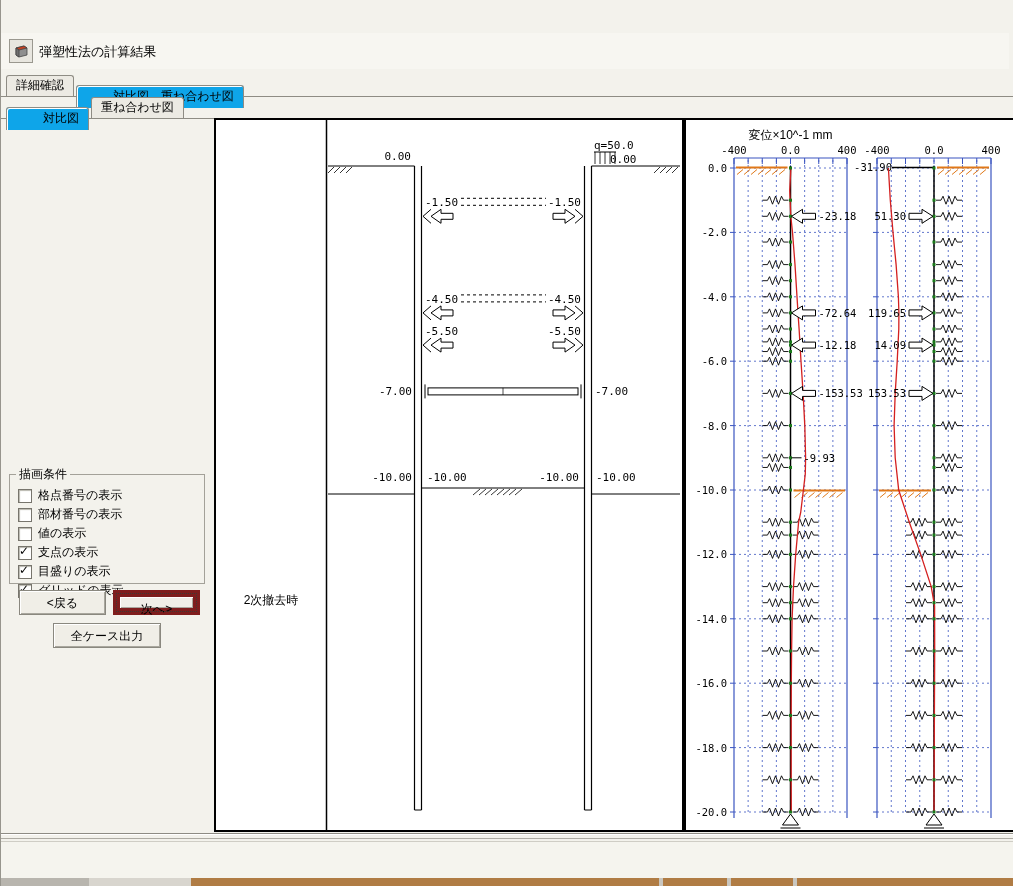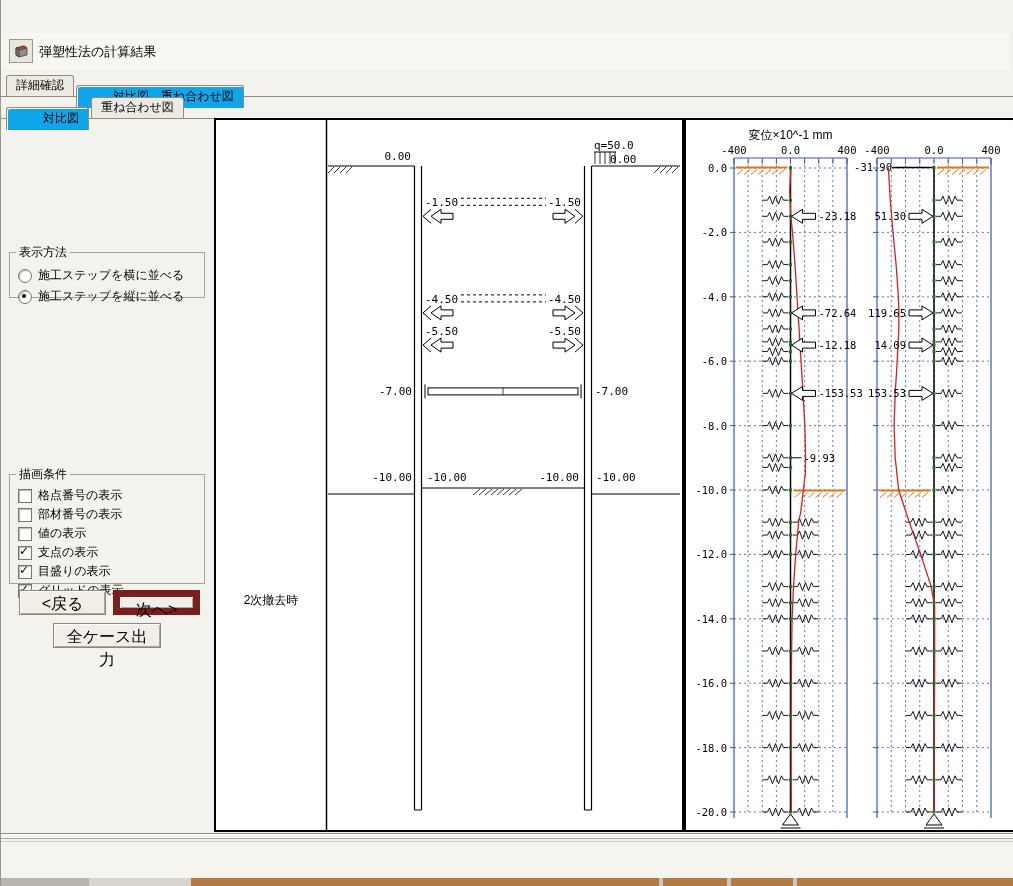--- a/index.html
+++ b/index.html
@@ -47,21 +47,21 @@
     box-shadow:inset 1px 1px 1px #b9b7ae;margin-right:6px;position:relative;flex:none;}
   .checkbox.on::after{content:"✓";position:absolute;left:0px;top:-3px;font-size:12px;font-weight:bold;}
   .steprow{position:absolute;left:8px;top:192px;width:200px;height:22px;}
   .steplabel{position:absolute;left:0;top:3px;}
   .spinner{position:absolute;left:160px;top:0;width:38px;height:21px;border:1px solid #77756d;
     background:#fff;box-shadow:inset 1px 1px 1px #b9b7ae;}
   .spinval{position:absolute;left:4px;top:2px;}
   .spinbtns{position:absolute;right:0;top:0;width:13px;height:19px;display:flex;flex-direction:column;}
   .spinbtn{flex:1;background:#eceae3;border:1px solid #8a887f;font-size:6px;line-height:8px;text-align:center;color:#333;}
   .btnrow-btn{position:absolute;height:25px;background:#f0eee7;border:1px solid #8a887f;
-    box-shadow:inset 1px 1px 0 #ffffff, inset -1px -1px 0 #a9a79e;text-align:center;line-height:23px;font-size:16px;}
+    box-shadow:inset 1px 1px 0 #ffffff, inset -1px -1px 0 #a9a79e;text-align:center;line-height:23px;font-size:12px;}
   .btnrow-btn.focused{border:7px solid #7f1d1d;outline:1px dotted #3b3a35;outline-offset:-4px;}
   
   .sepband{position:absolute;top:833px;left:0;right:0;height:8px;background:#f3f2ec;
     border-top:1px solid #8e8c84;box-shadow:inset 0 1px 0 #fff;}
   .sepband::after{content:"";position:absolute;top:4px;left:0;right:0;height:1px;background:#adaba3;}
   .statusbar{position:absolute;top:841px;left:0;right:0;height:37px;background:#f5f4ee;
     border-top:1px solid #cfcdc5;}
   .taskbar{position:absolute;top:878px;left:0;right:0;height:8px;background:#c9c6bf;}
   .tb-seg{position:absolute;top:0;height:8px;}
 </style>
@@ -87,33 +87,20 @@
     <div class="tab selected">対比図、重ね合わせ図</div>
   </div>
   <div class="tabrow tabrow2">
     <div class="tab selected">対比図</div>
     <div class="tab">重ね合わせ図</div>
   </div>
 
   <div class="main">
 
     <div class="left-panel">
-      <fieldset style="left:8px;top:126px;width:182px;height:48px;">
-        <legend>表示方法</legend>
-        <div id="radio-list">
-            <div class="ctl-row">
-              <span class="radio"></span>
-              <span>施工ステップを横に並べる</span>
-            </div>
-            <div class="ctl-row">
-              <span class="radio on"></span>
-              <span>施工ステップを縦に並べる</span>
-            </div>
-          </div>
-      </fieldset>
 
 
 
       <fieldset style="left:8px;top:348px;width:182px;height:112px;">
         <legend>描画条件</legend>
         <div id="cb-cond">
             <div class="ctl-row" style="margin: 2px;">
               <span class="checkbox"></span>
               <span>格点番号の表示</span>
             </div>

